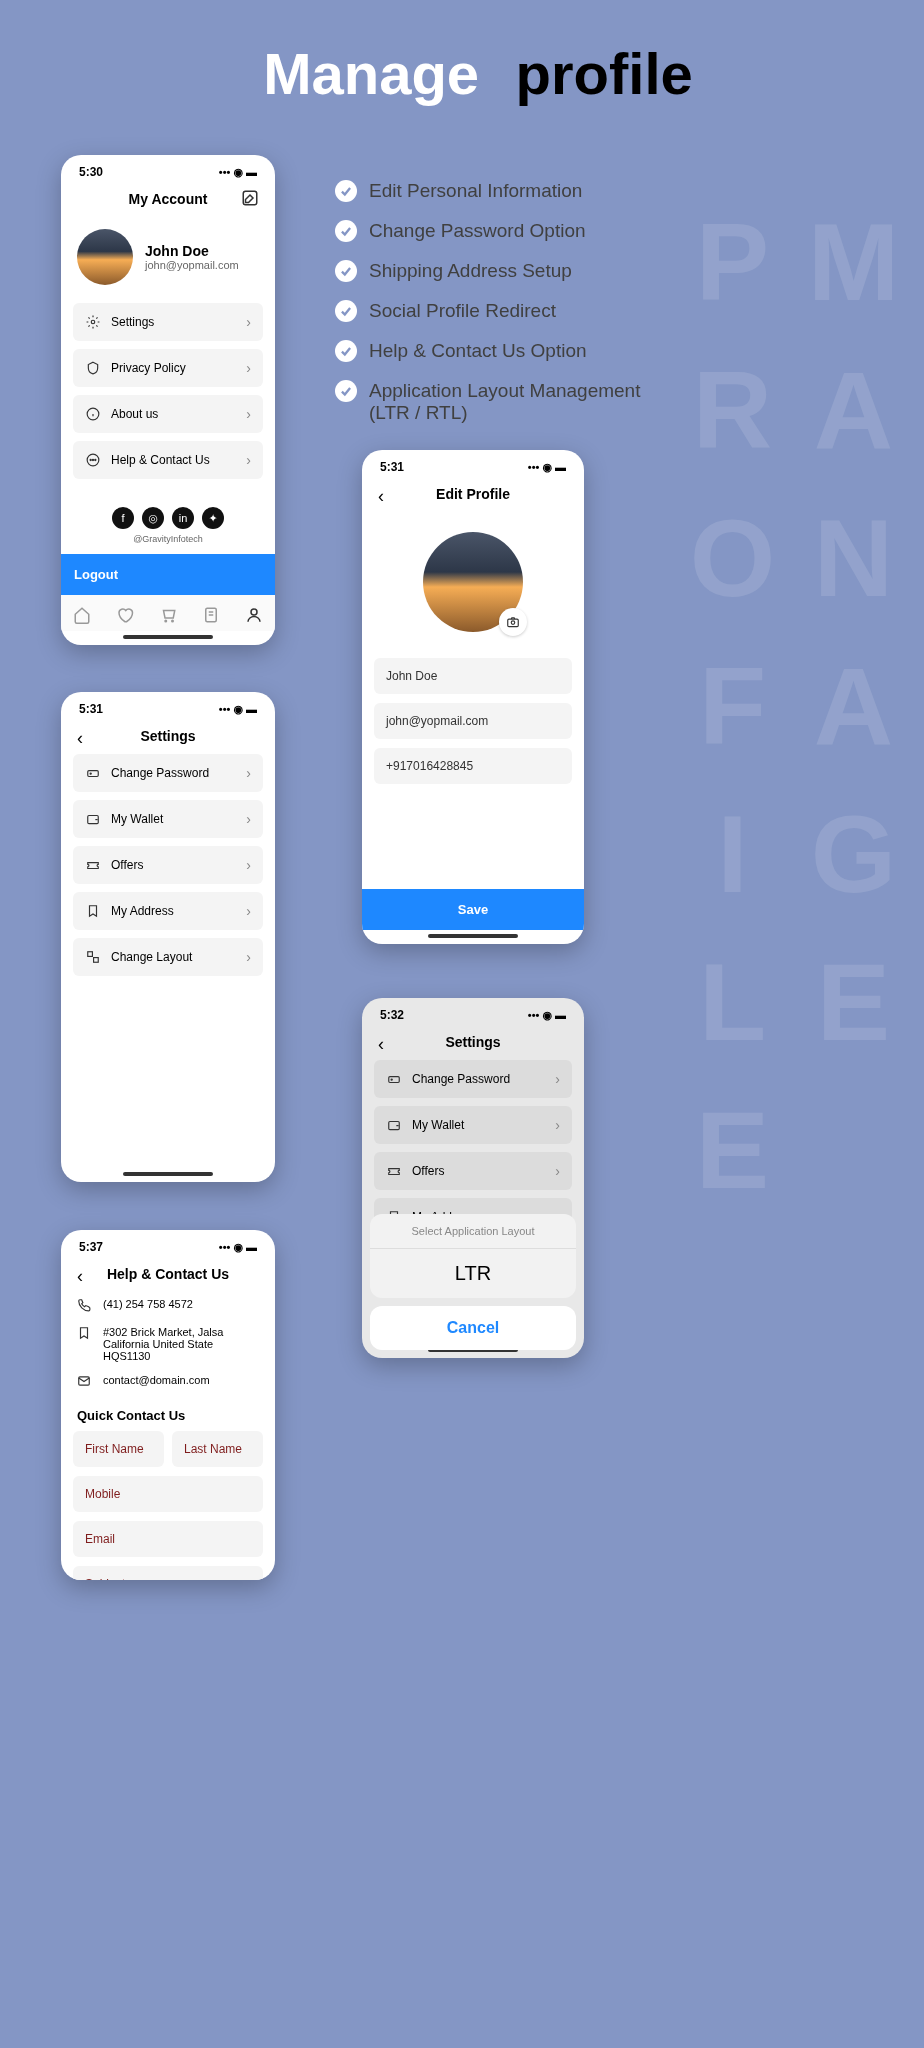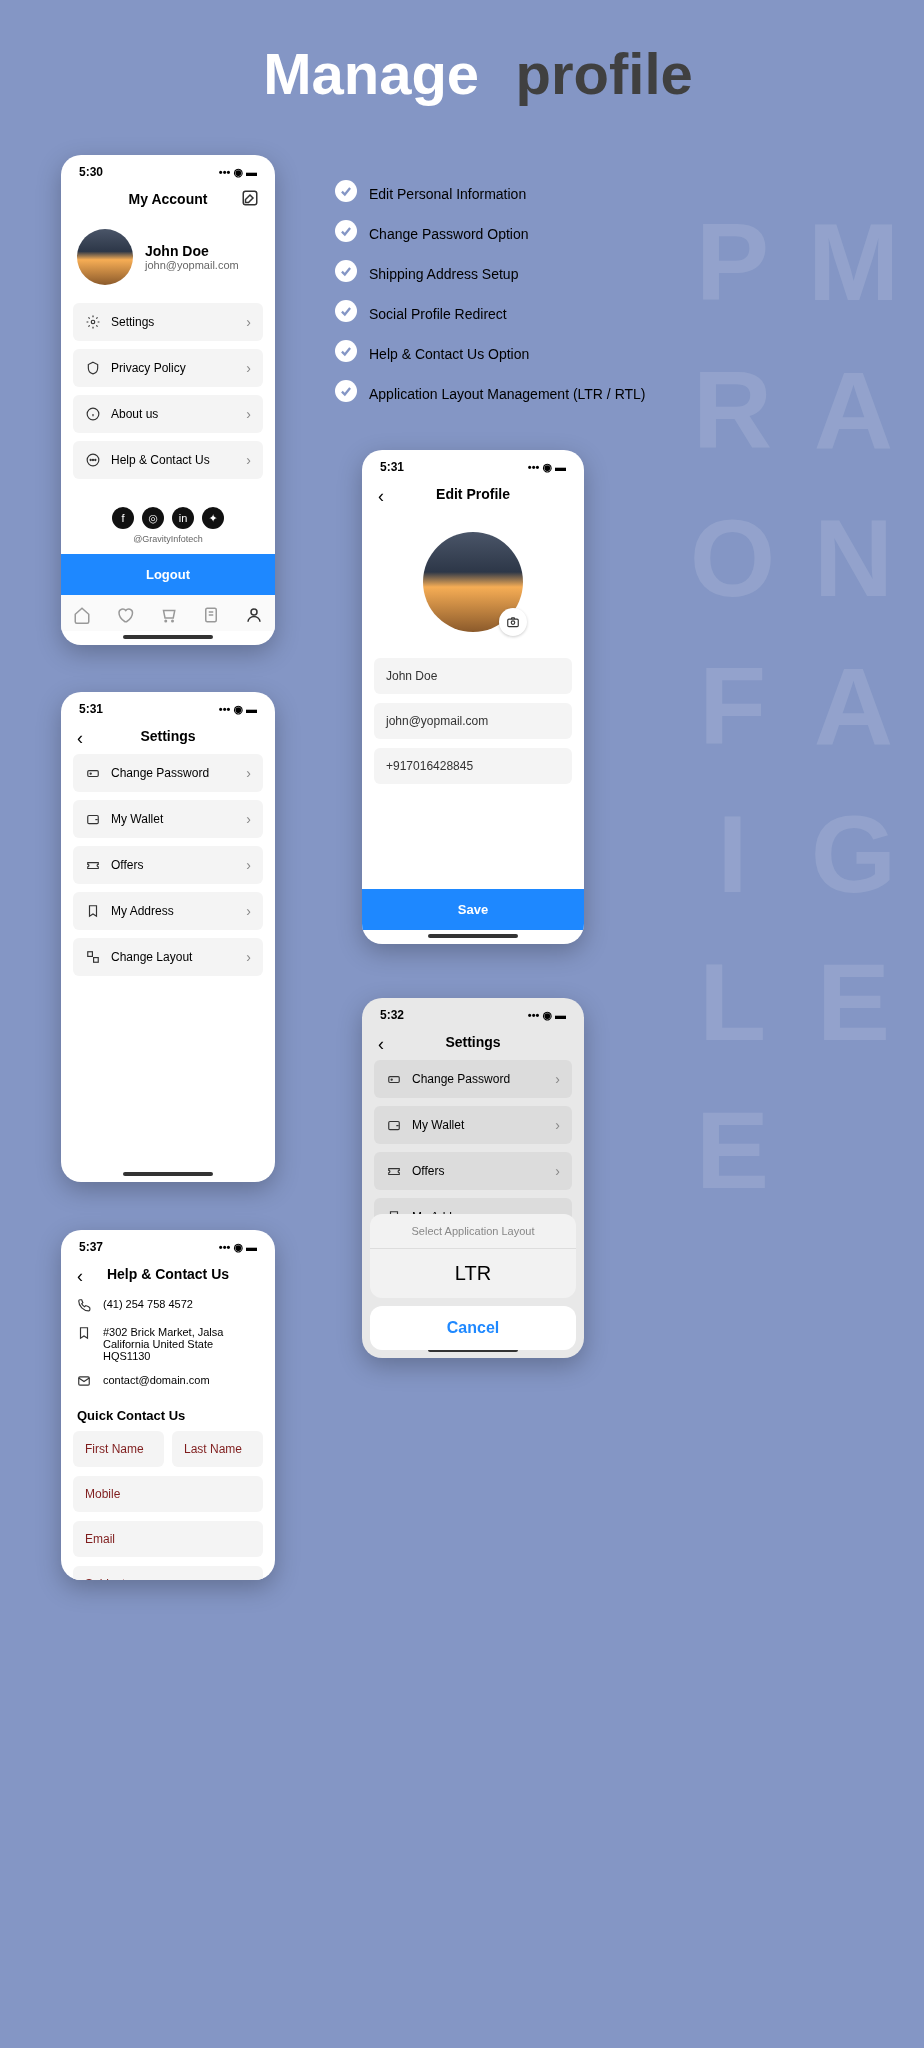--- a/index.html
+++ b/index.html
@@ -1,23 +1,23 @@
 <!DOCTYPE html>
 <html><head>
 <meta charset="utf-8">
 <style>
 *{margin:0;padding:0;box-sizing:border-box;font-family:-apple-system,BlinkMacSystemFont,"Segoe UI",sans-serif;}
 body{background:#8496c5;min-height:2048px;width:924px;position:relative;overflow:hidden;}
 .hero-title{text-align:center;padding:40px 0 30px;}
 .hero-title span{font-size:58px;font-weight:700;margin-left:32px;}
 .hero-title .w{color:#fff;}
-.hero-title .o{color:#404040;}
+.hero-title .o{color:#000000;}
 .watermark{position:absolute;right:10px;top:200px;font-size:110px;font-weight:800;color:rgba(255,255,255,0.12);letter-spacing:25px;writing-mode:vertical-rl;text-orientation:upright;line-height:1.1;}
 .features{position:absolute;left:335px;top:180px;}
-.feature{display:flex;align-items:flex-end;margin-bottom:18px;color:#000000;font-size:14px;font-weight:500;}
+.feature{display:flex;align-items:flex-start;margin-bottom:18px;color:#404040;font-size:19px;font-weight:500;}
 .feature .check{width:22px;height:22px;background:#fff;border-radius:50%;margin-right:12px;display:flex;align-items:center;justify-content:center;}
 .feature .check svg{width:14px;height:14px;}
 .phone{position:absolute;background:#fff;border-radius:20px;box-shadow:0 8px 24px rgba(0,0,0,0.25);overflow:hidden;}
 .phone.dim{background:#e8e8e8;}
 .status-bar{display:flex;justify-content:space-between;align-items:center;padding:10px 18px 6px;font-size:12px;font-weight:600;}
 .status-icons{display:flex;gap:3px;align-items:center;}
 .status-icons span{font-size:11px;}
 .phone-title{text-align:center;font-size:14px;font-weight:700;padding:6px 0 10px;position:relative;}
 .back-btn{position:absolute;left:16px;top:6px;font-size:18px;font-weight:400;}
 .edit-btn{position:absolute;right:16px;top:4px;}
@@ -28,21 +28,21 @@
 .profile-name{font-size:14px;font-weight:700;}
 .profile-email{font-size:11px;color:#666;}
 .menu-list{padding:0 12px;}
 .menu-item{background:#f4f4f4;border-radius:6px;padding:11px 12px;margin-bottom:8px;display:flex;align-items:center;font-size:12px;font-weight:500;}
 .dim .menu-item{background:#dcdcdc;}
 .menu-item .mi-icon{width:16px;height:16px;margin-right:10px;display:flex;align-items:center;justify-content:center;}
 .menu-item .chev{margin-left:auto;color:#888;font-size:14px;}
 .socials{display:flex;gap:8px;justify-content:center;margin-top:auto;padding-top:20px;}
 .social{width:22px;height:22px;background:#111;border-radius:50%;display:flex;align-items:center;justify-content:center;color:#fff;font-size:11px;}
 .handle{text-align:center;font-size:9px;color:#666;padding:5px 0 10px;}
-.logout-btn{background:#1e88ff;color:#fff;text-align:center;padding:13px;font-size:13px;font-weight:600;}
+.logout-btn{background:#1e88ff;color:#fff;padding:13px;font-size:13px;font-weight:600;}
 .bottom-nav{display:flex;justify-content:space-around;padding:10px 0 6px;background:#fafafa;}
 .nav-item{width:20px;height:20px;display:flex;align-items:center;justify-content:center;color:#999;}
 .nav-item.active{color:#333;}
 .home-ind{width:90px;height:4px;background:#333;border-radius:3px;margin:4px auto 6px;}
 .input-field{background:#f4f4f4;border-radius:6px;padding:11px 12px;margin:0 12px 9px;font-size:12px;color:#333;}
 .input-field.ph{color:#7f1d1d;}
 .save-btn{background:#1e88ff;color:#fff;text-align:center;padding:13px;font-size:13px;font-weight:600;}
 .contact-line{display:flex;align-items:flex-start;padding:6px 16px;font-size:11px;}
 .contact-line .ci{width:16px;margin-right:10px;flex-shrink:0;}
 .section-h{font-size:13px;font-weight:700;padding:12px 16px 8px;}

